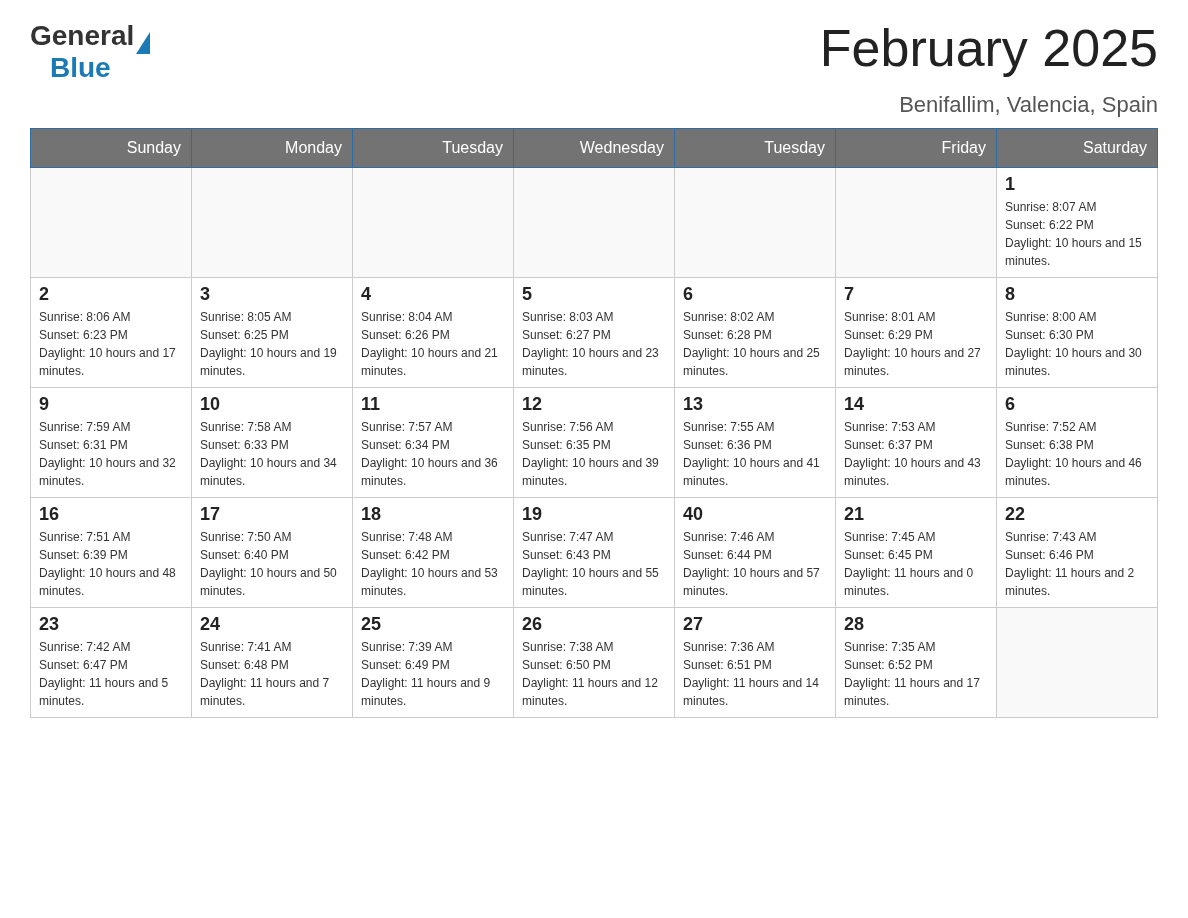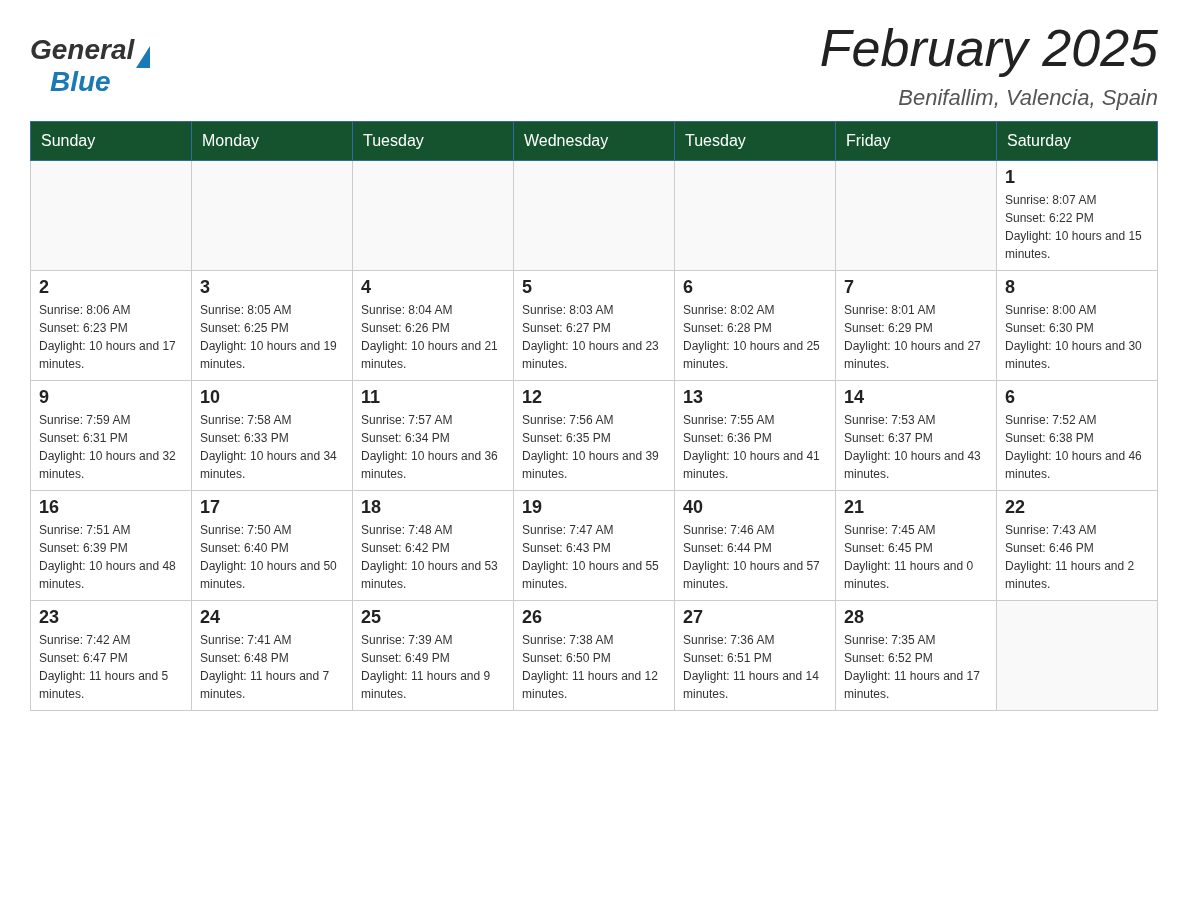--- a/index.html
+++ b/index.html
@@ -6,23 +6,22 @@
     body {
       font-family: Arial, Helvetica, sans-serif;
       background: #fff;
       padding: 20px 30px;
       width: 1188px;
       min-height: 918px;
     }
     .header {
       display: flex;
       justify-content: space-between;
-      align-items: center;
+      align-items: flex-start;
       margin-bottom: 10px;
-      font-style: italic;
     }
     .logo {
       display: flex;
       align-items: center;
       gap: 0px;
     }
     .logo-text-general {
       font-size: 28px;
       font-weight: bold;
       color: #333;
@@ -58,35 +57,35 @@
     .title-block h1 {
       font-size: 52px;
       font-weight: normal;
       color: #222;
       line-height: 1.1;
     }
     .title-block h2 {
       font-size: 22px;
       font-weight: normal;
       color: #555;
-      margin-top: 8px;
+      margin-top: 15px;
     }
     .calendar {
       width: 100%;
       border-collapse: collapse;
       margin-top: 10px;
     }
     .calendar th {
-      background-color: #14532d;
+      background-color: #737373;
       color: #fff;
       font-size: 16px;
       font-weight: normal;
       padding: 10px 10px;
       border: 1px solid #2e6da4;
-      text-align: left;
+      text-align: right;
     }
     .calendar td {
       border: 1px solid #ccc;
       vertical-align: top;
       padding: 6px 8px;
       width: 14.28%;
       min-height: 110px;
       height: 110px;
     }
     .calendar td.empty {

